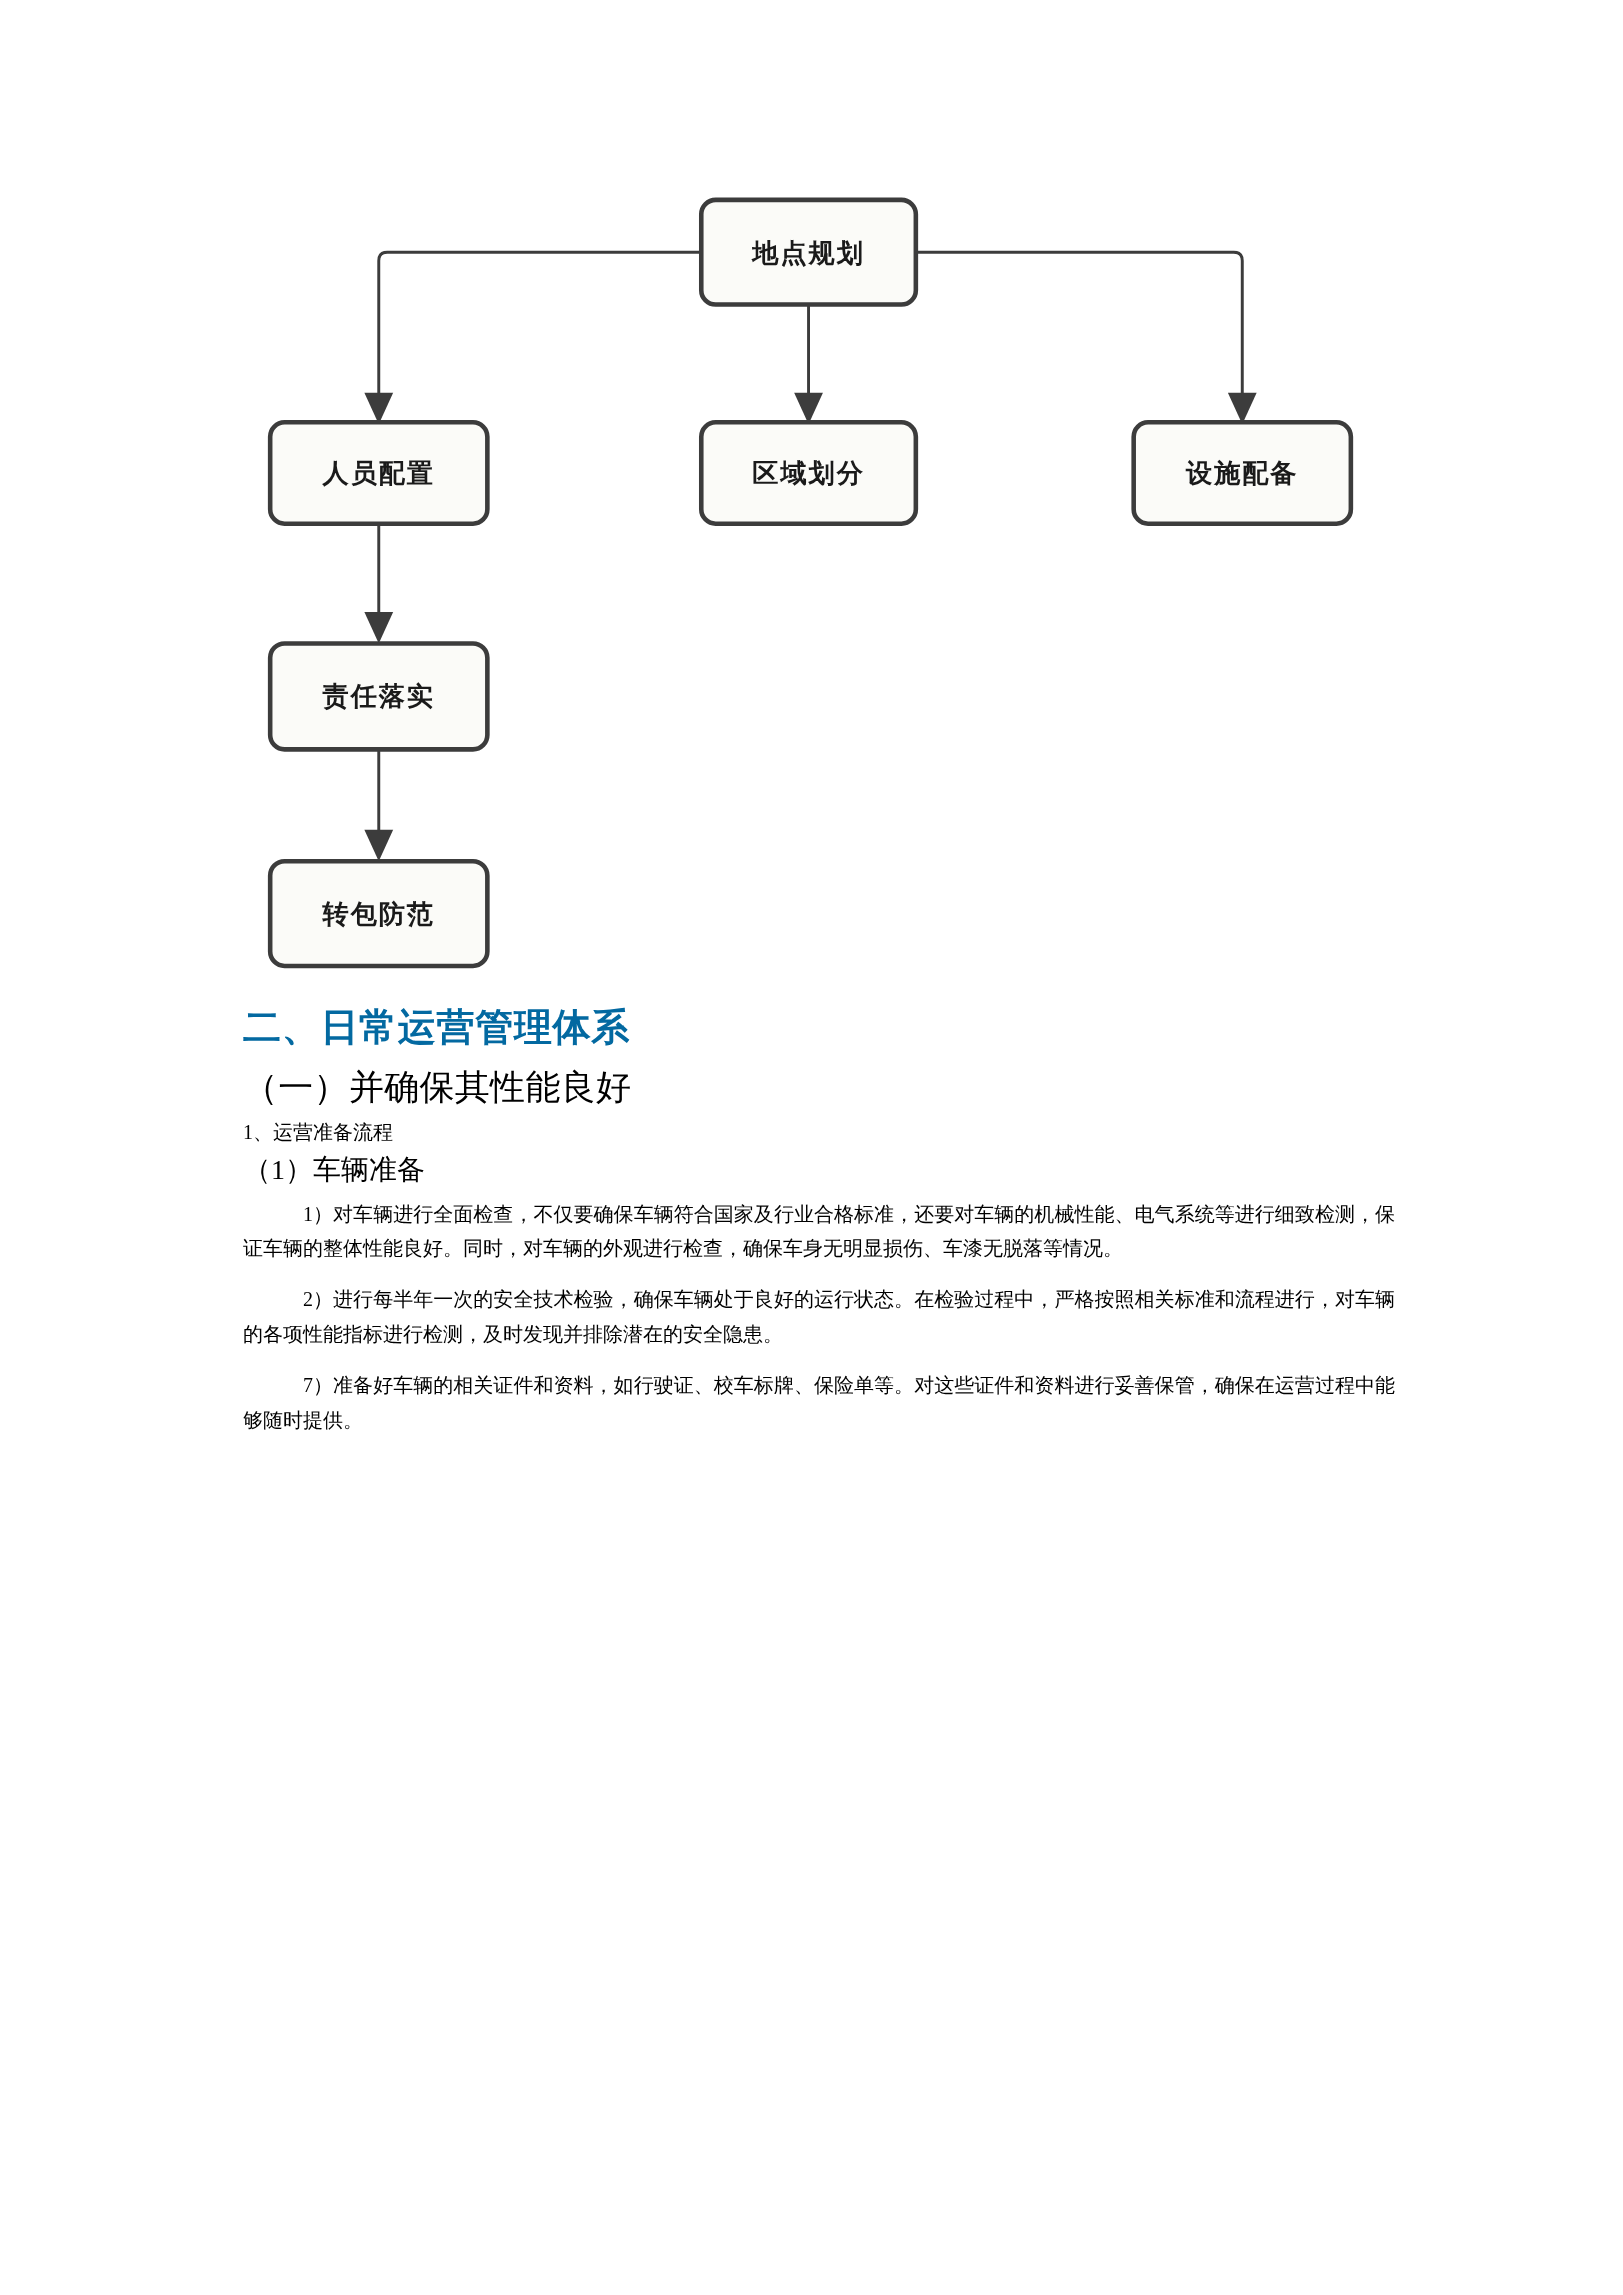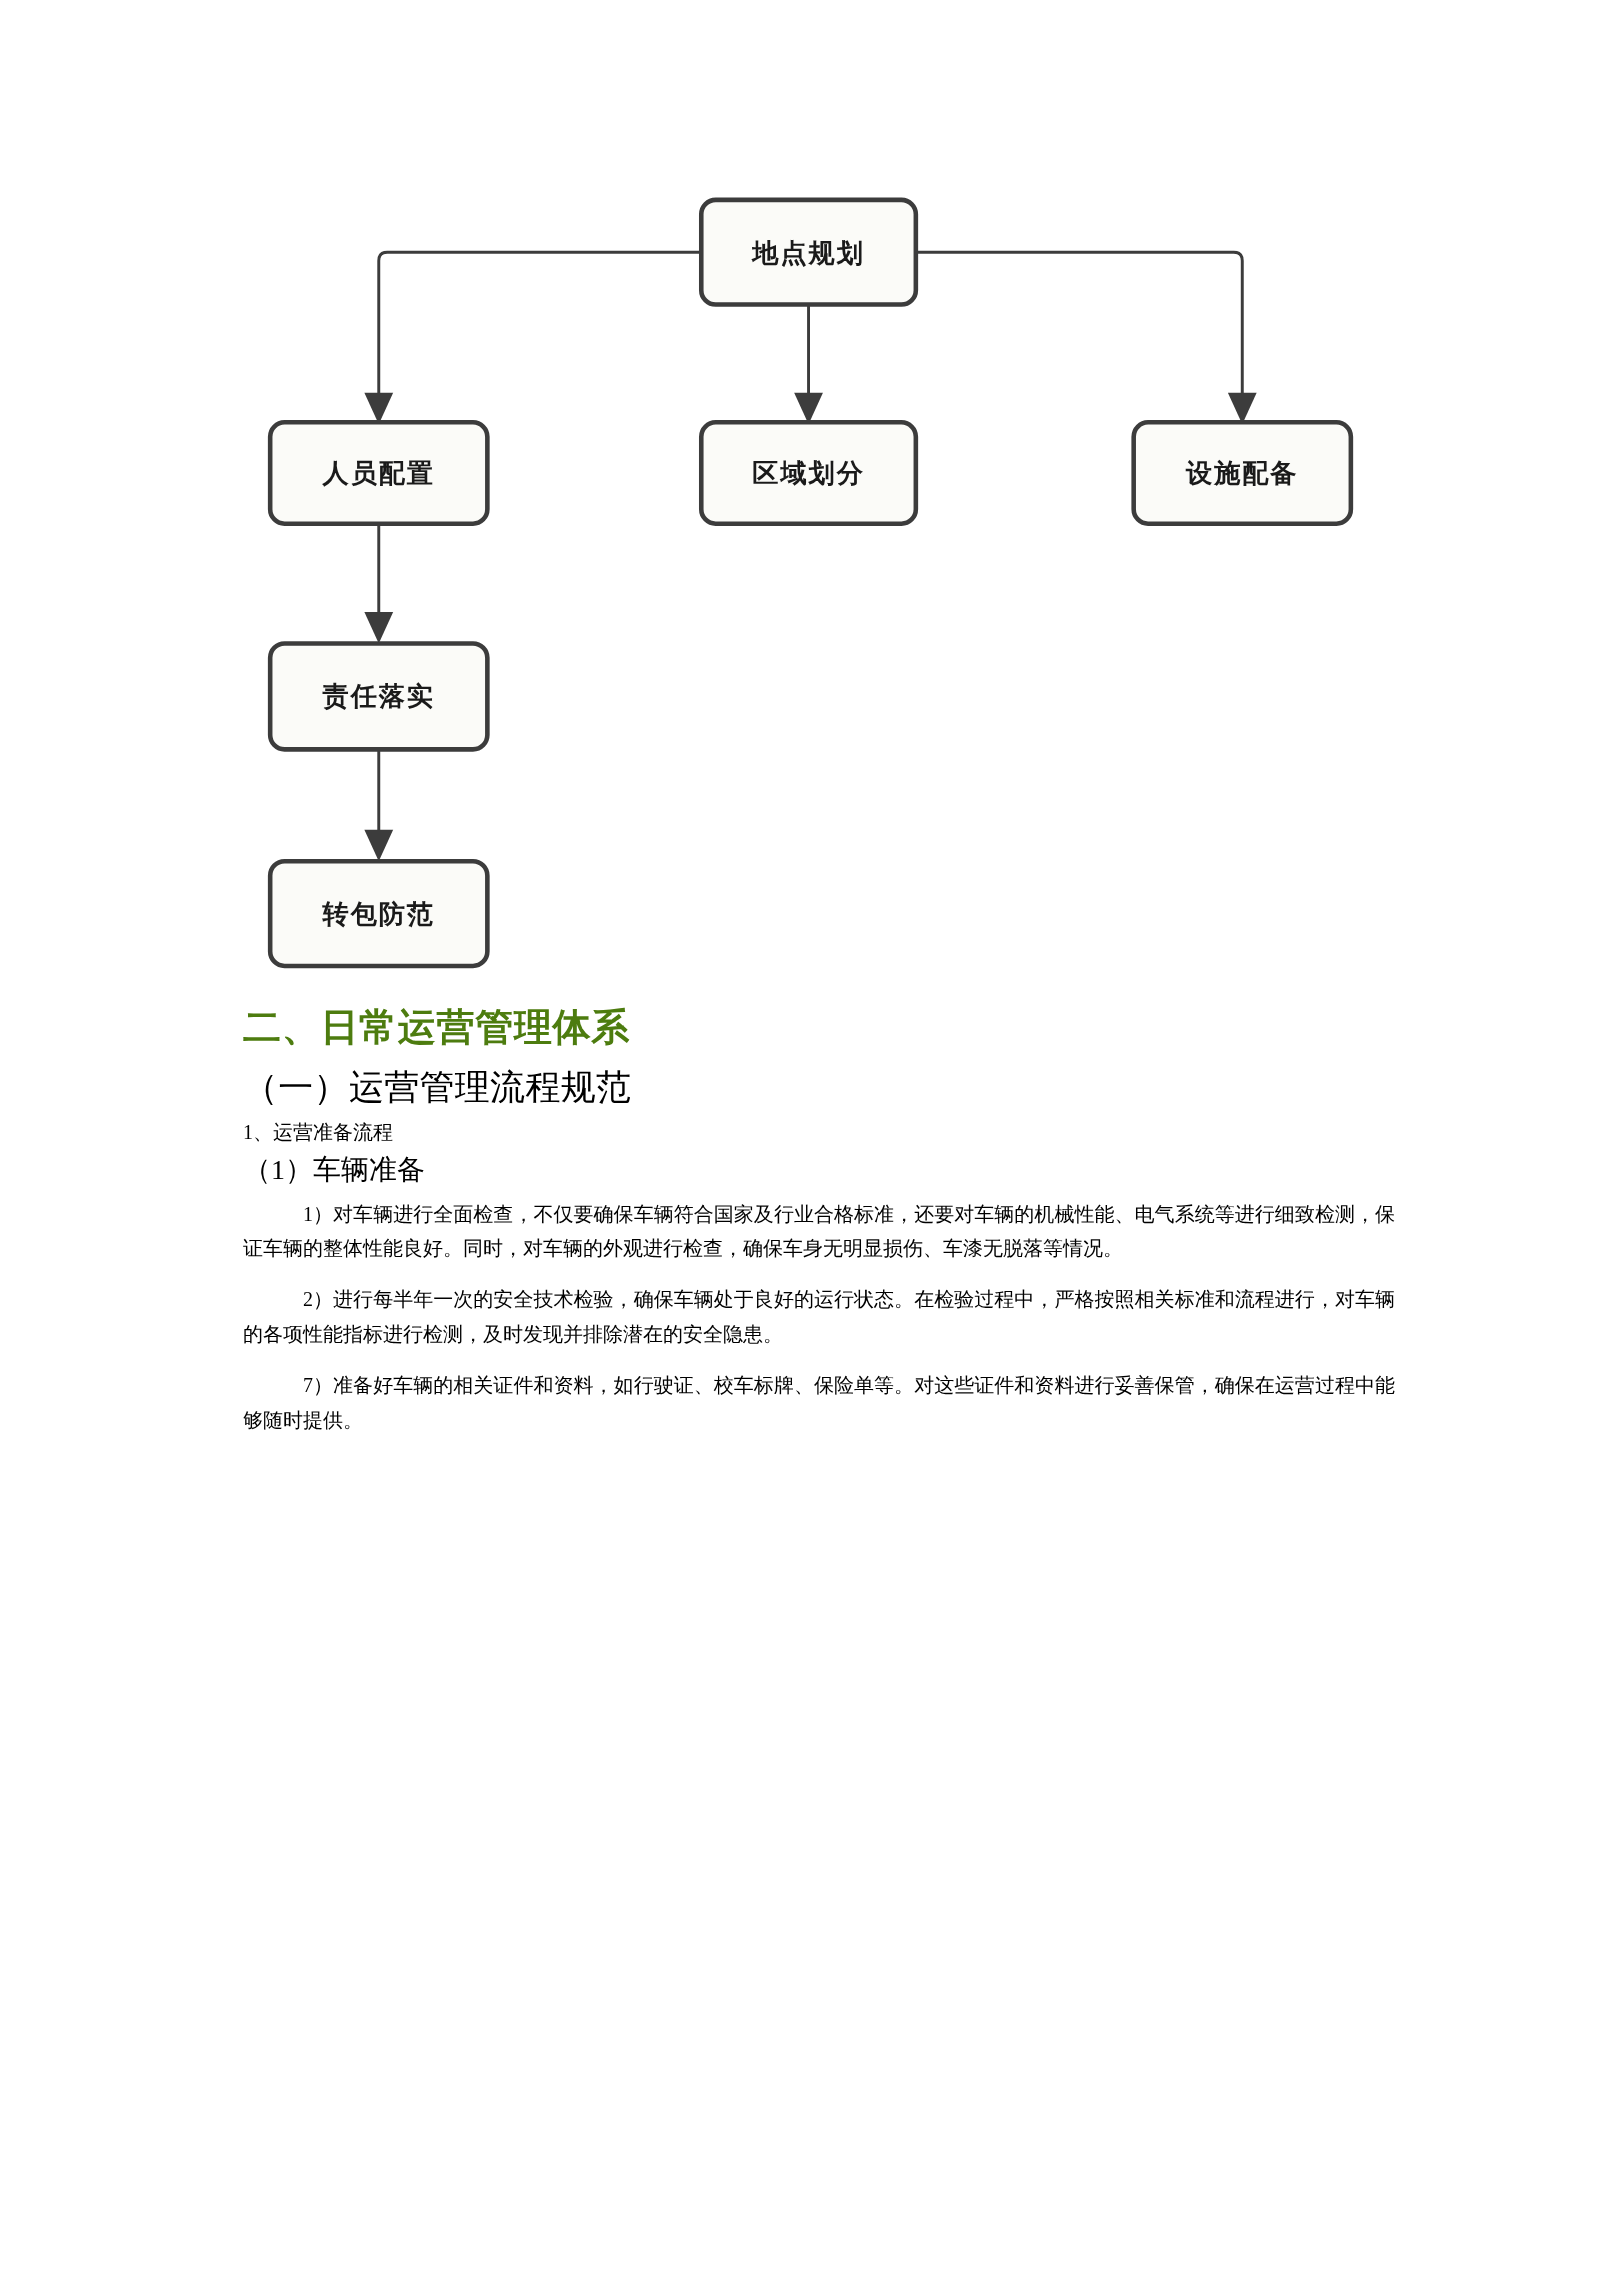--- a/index.html
+++ b/index.html
@@ -67,21 +67,21 @@
     width: 1152px;
   }
 
   h2.heading-1 {
     margin: 0 0 3.9px 0;
     font-family: "Liberation Sans", "DejaVu Sans", sans-serif;
     font-size: 38px;
     font-weight: 700;
     line-height: 1.38;
     letter-spacing: 0.7px;
-    color: #4d7c0f;
+    color: #0369a1;
   }
 
   .heading-2 {
     margin: 9.2px 0 6.5px 0;
     font-size: 35px;
     font-weight: 400;
     line-height: 1.4;
     letter-spacing: 0.3px;
   }
 
@@ -175,21 +175,21 @@
         <text class="node-label" x="579" y="1396">转包防范</text>
       </g>
 
     </svg>
   </div>
 
   <div class="body-text">
 
     <h2 class="heading-1">二、日常运营管理体系</h2>
 
-    <div class="heading-2">（一）运营管理流程规范</div>
+    <div class="heading-2">（一）并确保其性能良好</div>
 
     <div class="heading-3">1、运营准备流程</div>
 
     <div class="heading-4">（1）车辆准备</div>
 
     <p class="para">1）对车辆进行全面检查，不仅要确保车辆符合国家及行业合格标准，还要对车辆的机械性能、电气系统等进行细致检测，保证车辆的整体性能良好。同时，对车辆的外观进行检查，确保车身无明显损伤、车漆无脱落等情况。</p>
 
 
     <p class="para">2）进行每半年一次的安全技术检验，确保车辆处于良好的运行状态。在检验过程中，严格按照相关标准和流程进行，对车辆的各项性能指标进行检测，及时发现并排除潜在的安全隐患。</p>
 

